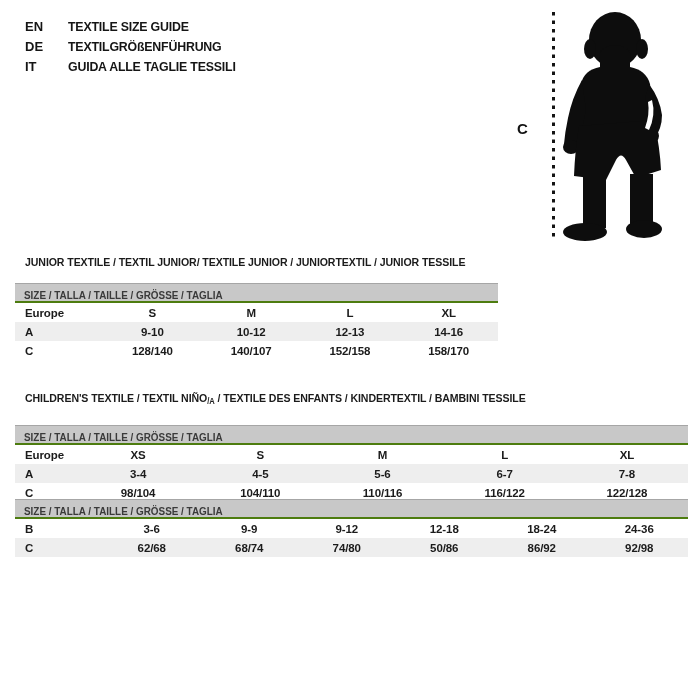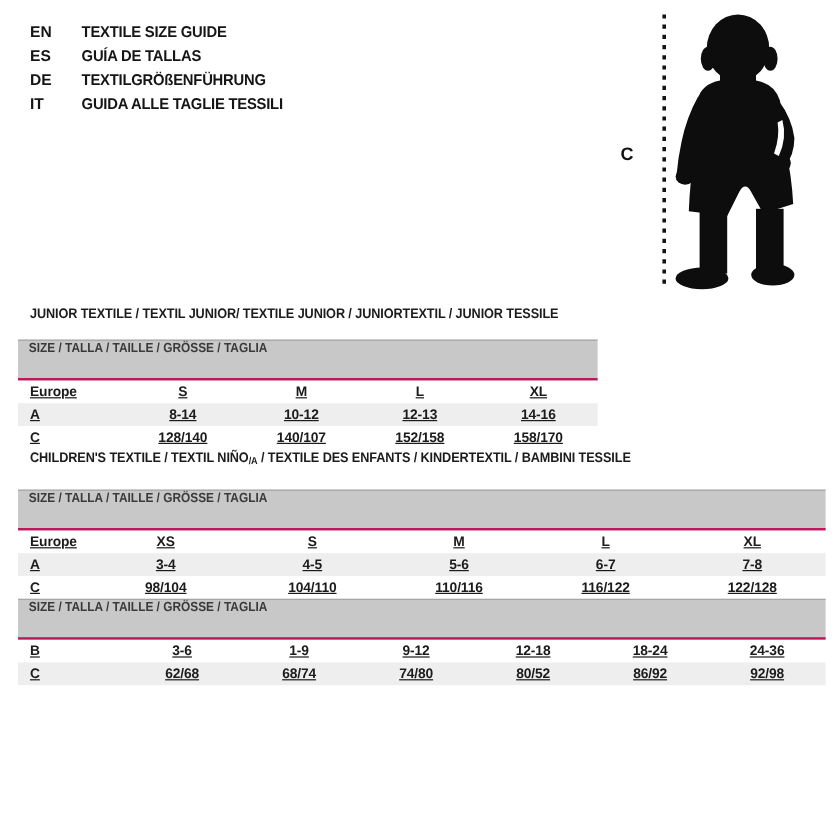--- a/index.html
+++ b/index.html
@@ -13,55 +13,51 @@
   .lang-code { width:43px; }
   .lang-label { letter-spacing:-0.2px; white-space:nowrap; transform:scaleX(.95); transform-origin:0 50%; }
 
   
   .figure { position:absolute; left:515px; top:2px; width:185px; height:246px; }
   .c-label { position:absolute; left:517px; top:120px; font-size:15px; font-weight:bold; color:#111; }
 
   
   .section { position:absolute; left:15px; }
   .s1 { top:252px; width:483px; --label:88px; }
-  .s2 { top:372px; width:673px; --label:62px; }
+  .s2 { top:388px; width:673px; --label:62px; }
   .s3 { top:490px; width:673px; --label:88px; }
   .sec-title { font-size:11.5px; font-weight:bold; line-height:20px; white-space:nowrap;
                letter-spacing:-0.1px; margin-left:10px; transform:scaleX(.92); transform-origin:0 50%; }
   .subsc { font-size:0.72em; vertical-align:-2px; }
-  .size-bar { height:34px; background:#c8c8c8; border-top:1px solid #a6a6a6; border-bottom:2px solid #be185d;
-              padding-left:9px; display:flex; align-items:flex-start; }
+  .size-bar { height:20px; background:#c8c8c8; border-top:1px solid #a6a6a6; border-bottom:2px solid #4d7c0f;
+              padding-left:9px; display:flex; align-items:flex-end; }
   .s1 .size-bar { margin-top:11px; }
   .s2 .size-bar { margin-top:13px; }
   .s3 .size-bar { margin-top:9px; }
   .bar-text { font-size:11px; font-weight:bold; color:#3a3a3a; white-space:nowrap;
               transform:scaleX(.9); transform-origin:0 50%; }
-  .row { display:flex; height:19px; align-items:center; font-size:11.5px; font-weight:bold; color:#1b1b1b;text-decoration:underline; }
+  .row { display:flex; height:19px; align-items:center; font-size:11.5px; font-weight:bold; color:#1b1b1b; }
   .row:nth-child(even) { background:#eeeeee; }
   .cell { flex:1; text-align:center; letter-spacing:-0.1px; }
   .cell.label { flex:0 0 var(--label); text-align:left; padding-left:10px; }
 
   
   .legend { position:absolute; left:25px; top:627px; }
   .legend-line { font-size:11.5px; font-weight:bold; line-height:20px; white-space:nowrap;
                  letter-spacing:-0.1px; transform:scaleX(.9); transform-origin:0 50%; }
 </style>
 </head>
 <body>
 
 <div class="canvas">
 
   <div class="langs" id="langs">
       <div class="lang-row">
         <span class="lang-code">EN</span>
         <span class="lang-label">TEXTILE SIZE GUIDE</span>
-      </div>
-      <div class="lang-row">
-        <span class="lang-code">ES</span>
-        <span class="lang-label">GUÍA DE TALLAS</span>
       </div>
       <div class="lang-row">
         <span class="lang-code">DE</span>
         <span class="lang-label">TEXTILGRÖßENFÜHRUNG</span>
       </div>
       <div class="lang-row">
         <span class="lang-code">IT</span>
         <span class="lang-label">GUIDA ALLE TAGLIE TESSILI</span>
       </div>
     </div>
@@ -100,21 +96,21 @@
     <div class="tbl">
         <div class="row">
           <span class="cell label">Europe</span>
           <span class="cell">S</span>
           <span class="cell">M</span>
           <span class="cell">L</span>
           <span class="cell">XL</span>
         </div>
         <div class="row">
           <span class="cell label">A</span>
-          <span class="cell">8-14</span>
+          <span class="cell">9-10</span>
           <span class="cell">10-12</span>
           <span class="cell">12-13</span>
           <span class="cell">14-16</span>
         </div>
         <div class="row">
           <span class="cell label">C</span>
           <span class="cell">128/140</span>
           <span class="cell">140/107</span>
           <span class="cell">152/158</span>
           <span class="cell">158/170</span>
@@ -158,32 +154,32 @@
   </div>
 
   <div class="section s3">
     <div class="size-bar">
         <span class="bar-text">SIZE / TALLA / TAILLE / GRÖSSE / TAGLIA</span>
       </div>
     <div class="tbl">
         <div class="row">
           <span class="cell label">B</span>
           <span class="cell">3-6</span>
-          <span class="cell">1-9</span>
+          <span class="cell">9-9</span>
           <span class="cell">9-12</span>
           <span class="cell">12-18</span>
           <span class="cell">18-24</span>
           <span class="cell">24-36</span>
         </div>
         <div class="row">
           <span class="cell label">C</span>
           <span class="cell">62/68</span>
           <span class="cell">68/74</span>
           <span class="cell">74/80</span>
-          <span class="cell">80/52</span>
+          <span class="cell">50/86</span>
           <span class="cell">86/92</span>
           <span class="cell">92/98</span>
         </div>
       </div>
   </div>
 
 
 </div>
 
 </body></html>

